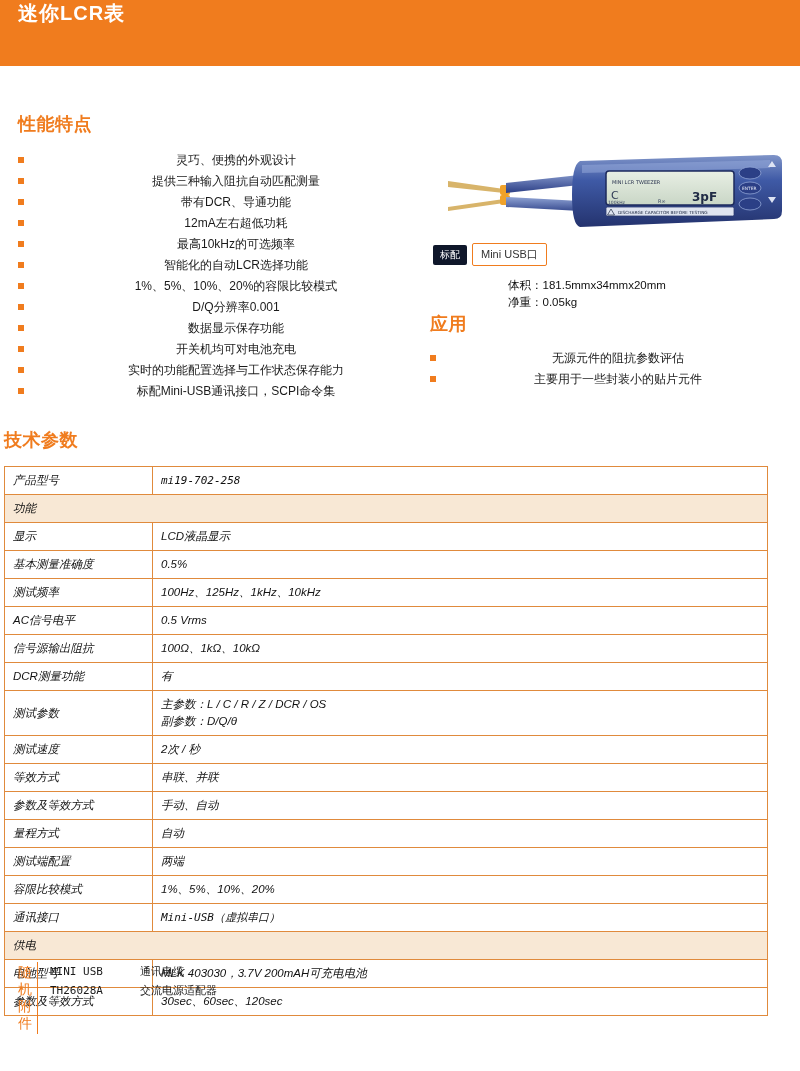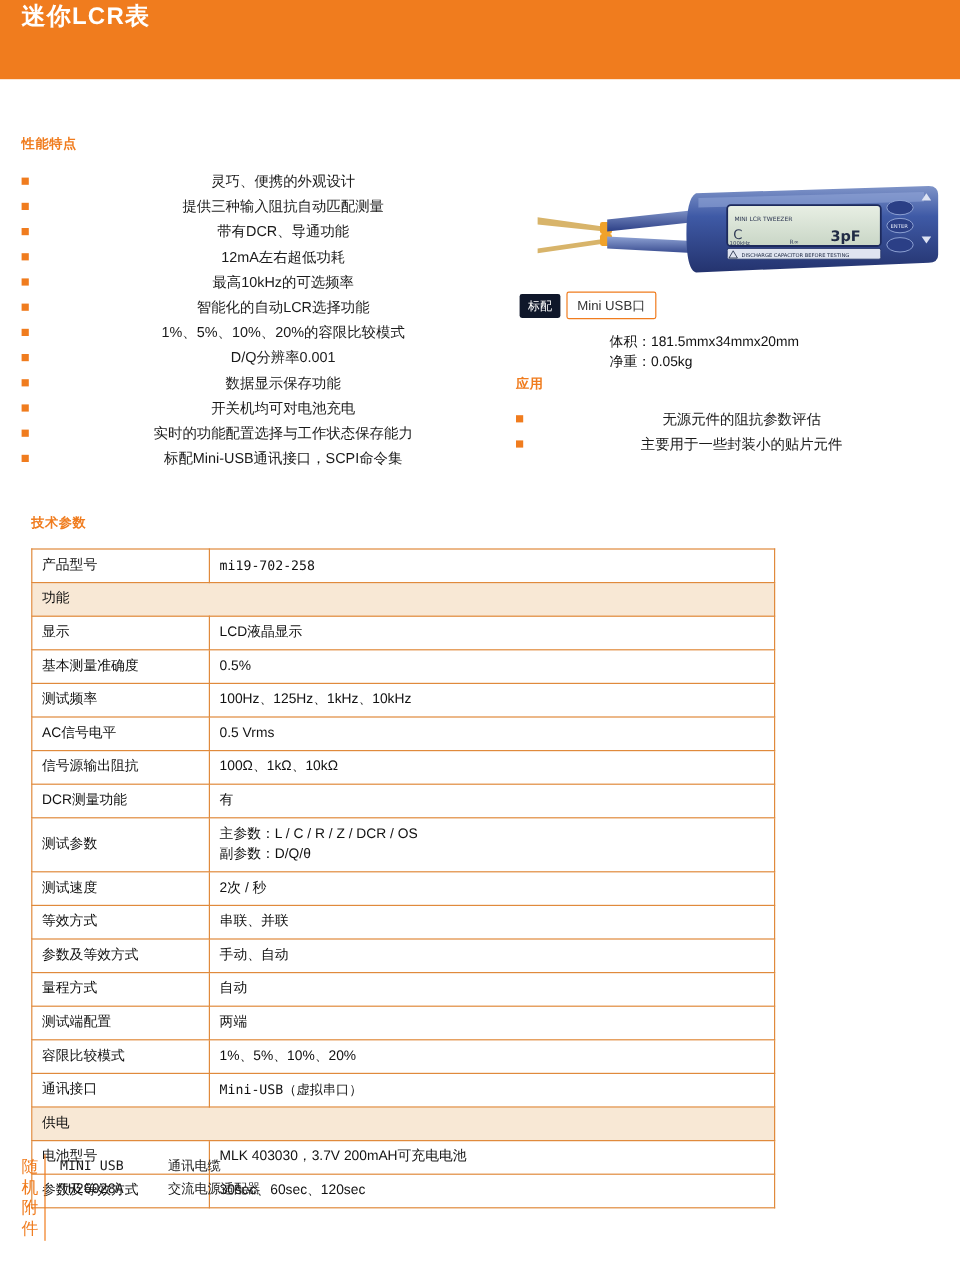--- a/index.html
+++ b/index.html
@@ -22,21 +22,21 @@
     color: #ffffff;
     font-size: 20px;
     font-weight: bold;
     margin-left: 18px;
     letter-spacing: 1px;
   }
 
   
   .sec-title {
     color: #f07c1e;
-    font-size: 11px;
+    font-size: 18px;
     font-weight: bold;
     letter-spacing: 0.5px;
   }
 
   
   .features {
     position: absolute;
     left: 18px; top: 112px;
     width: 420px;
   }
@@ -92,28 +92,29 @@
   .apply {
     position: absolute;
     left: 430px; top: 312px;
     width: 360px;
   }
   .apply .sec-title { margin-bottom: 12px; }
 
   
   .tech {
     position: absolute;
-    left: 26px; top: 428px;
+    left: 4px; top: 428px;
     width: 764px;
   }
   .tech .sec-title { margin-bottom: 14px; }
   table.spec {
-    width: 620px;
+    width: 764px;
     border-collapse: collapse;
     font-size: 11.5px;
+    font-style: italic;
   }
   table.spec td {
     border: 1px solid #e08a3c;
     padding: 5px 8px;
     vertical-align: middle;
     line-height: 17px;
   }
   table.spec td.label { width: 148px; color: #111; }
   table.spec td.value { color: #111; }
   table.spec tr.group td {

